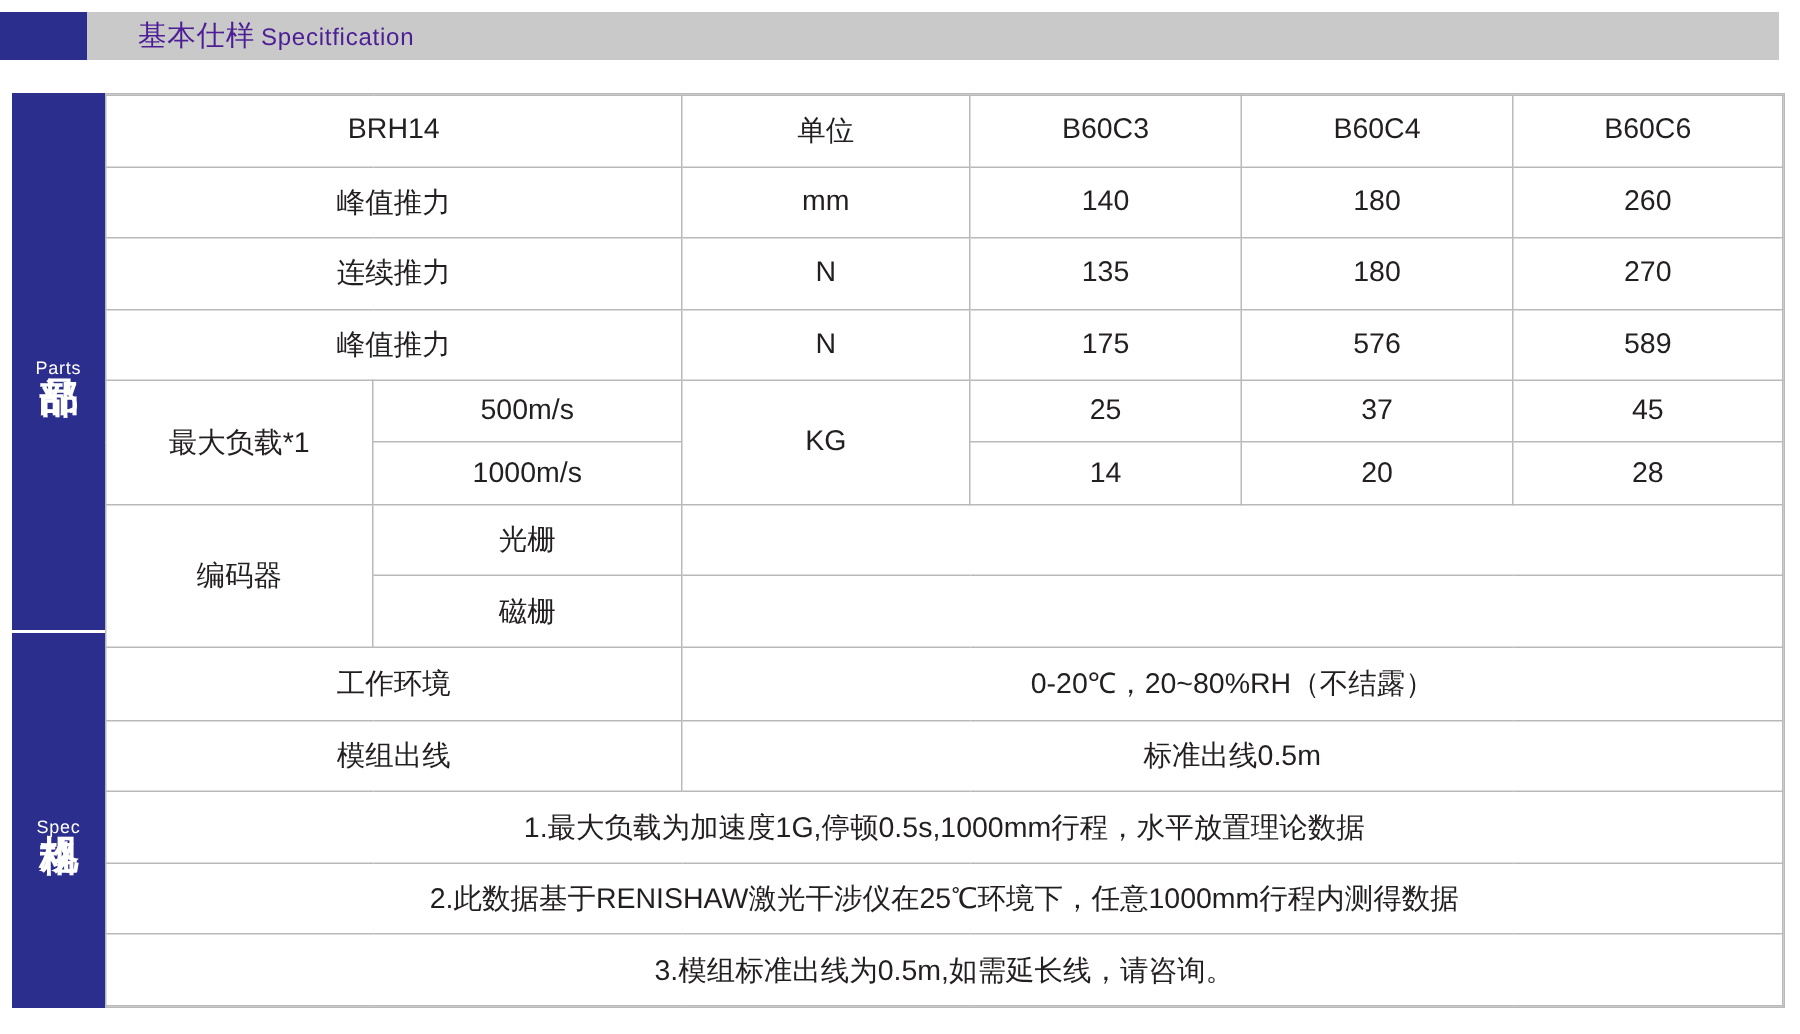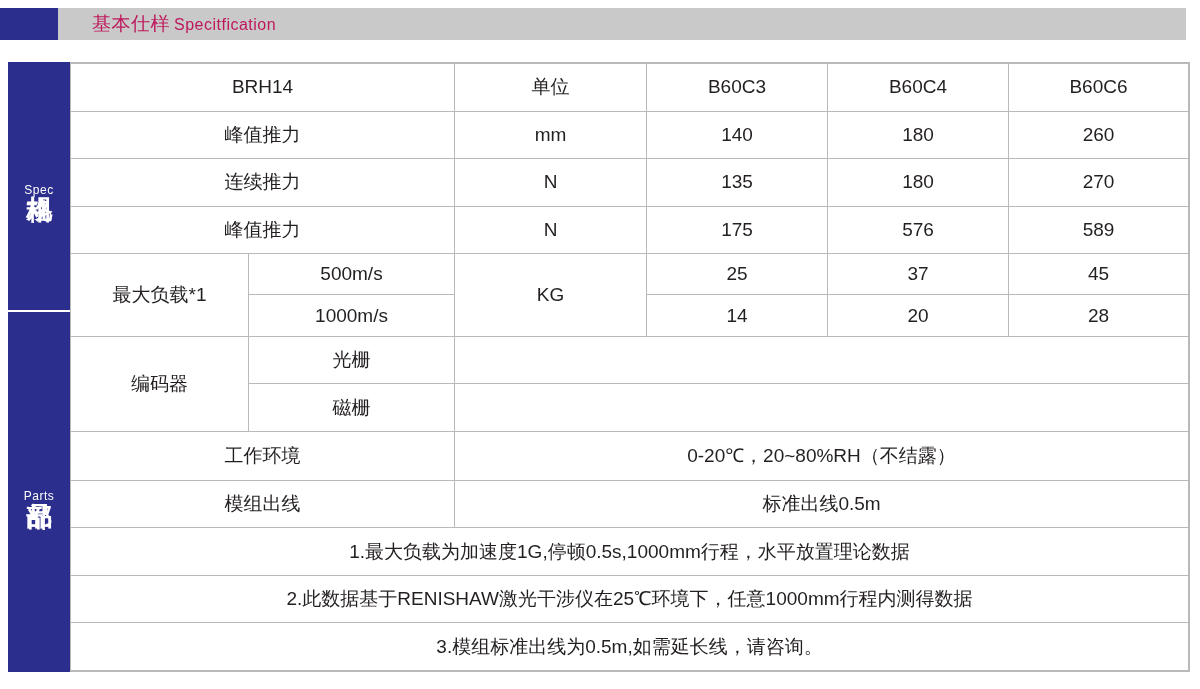--- a/index.html
+++ b/index.html
@@ -39,21 +39,21 @@
   .header-bar {
     flex: 1 1 auto;
     background: #c9c9c9;
     display: flex;
     align-items: center;
     padding-left: 34px;
     box-sizing: border-box;
   }
   .header-title {
     font-size: 19px;
-    color: #be185d;
+    color: #4c1d95;
     letter-spacing: 0.5px;
     font-weight: 400;
     white-space: nowrap;
   }
   .header-title .en {
     font-size: 16px;
     margin-left: 4px;
   }
 
   
@@ -153,27 +153,27 @@
     <div class="header-bar">
       <div class="header-title">
         <span>基本仕样</span><span class="en">Specitfication</span>
       </div>
     </div>
   </div>
 
   <div class="body-wrap">
 
     <div class="side-col">
+      <div class="side-cell side-parts">
+        <span class="cn">部品</span>
+        <span class="en">Parts</span>
+      </div>
       <div class="side-cell side-spec">
         <span class="cn">规格</span>
         <span class="en">Spec</span>
-      </div>
-      <div class="side-cell side-parts">
-        <span class="cn">部品</span>
-        <span class="en">Parts</span>
       </div>
     </div>
 
     <div class="table-col">
       <table class="spec">
         <colgroup>
           <col class="c-name">
             <col class="c-sub">
             <col class="c-unit">
           <col class="c-v1">

